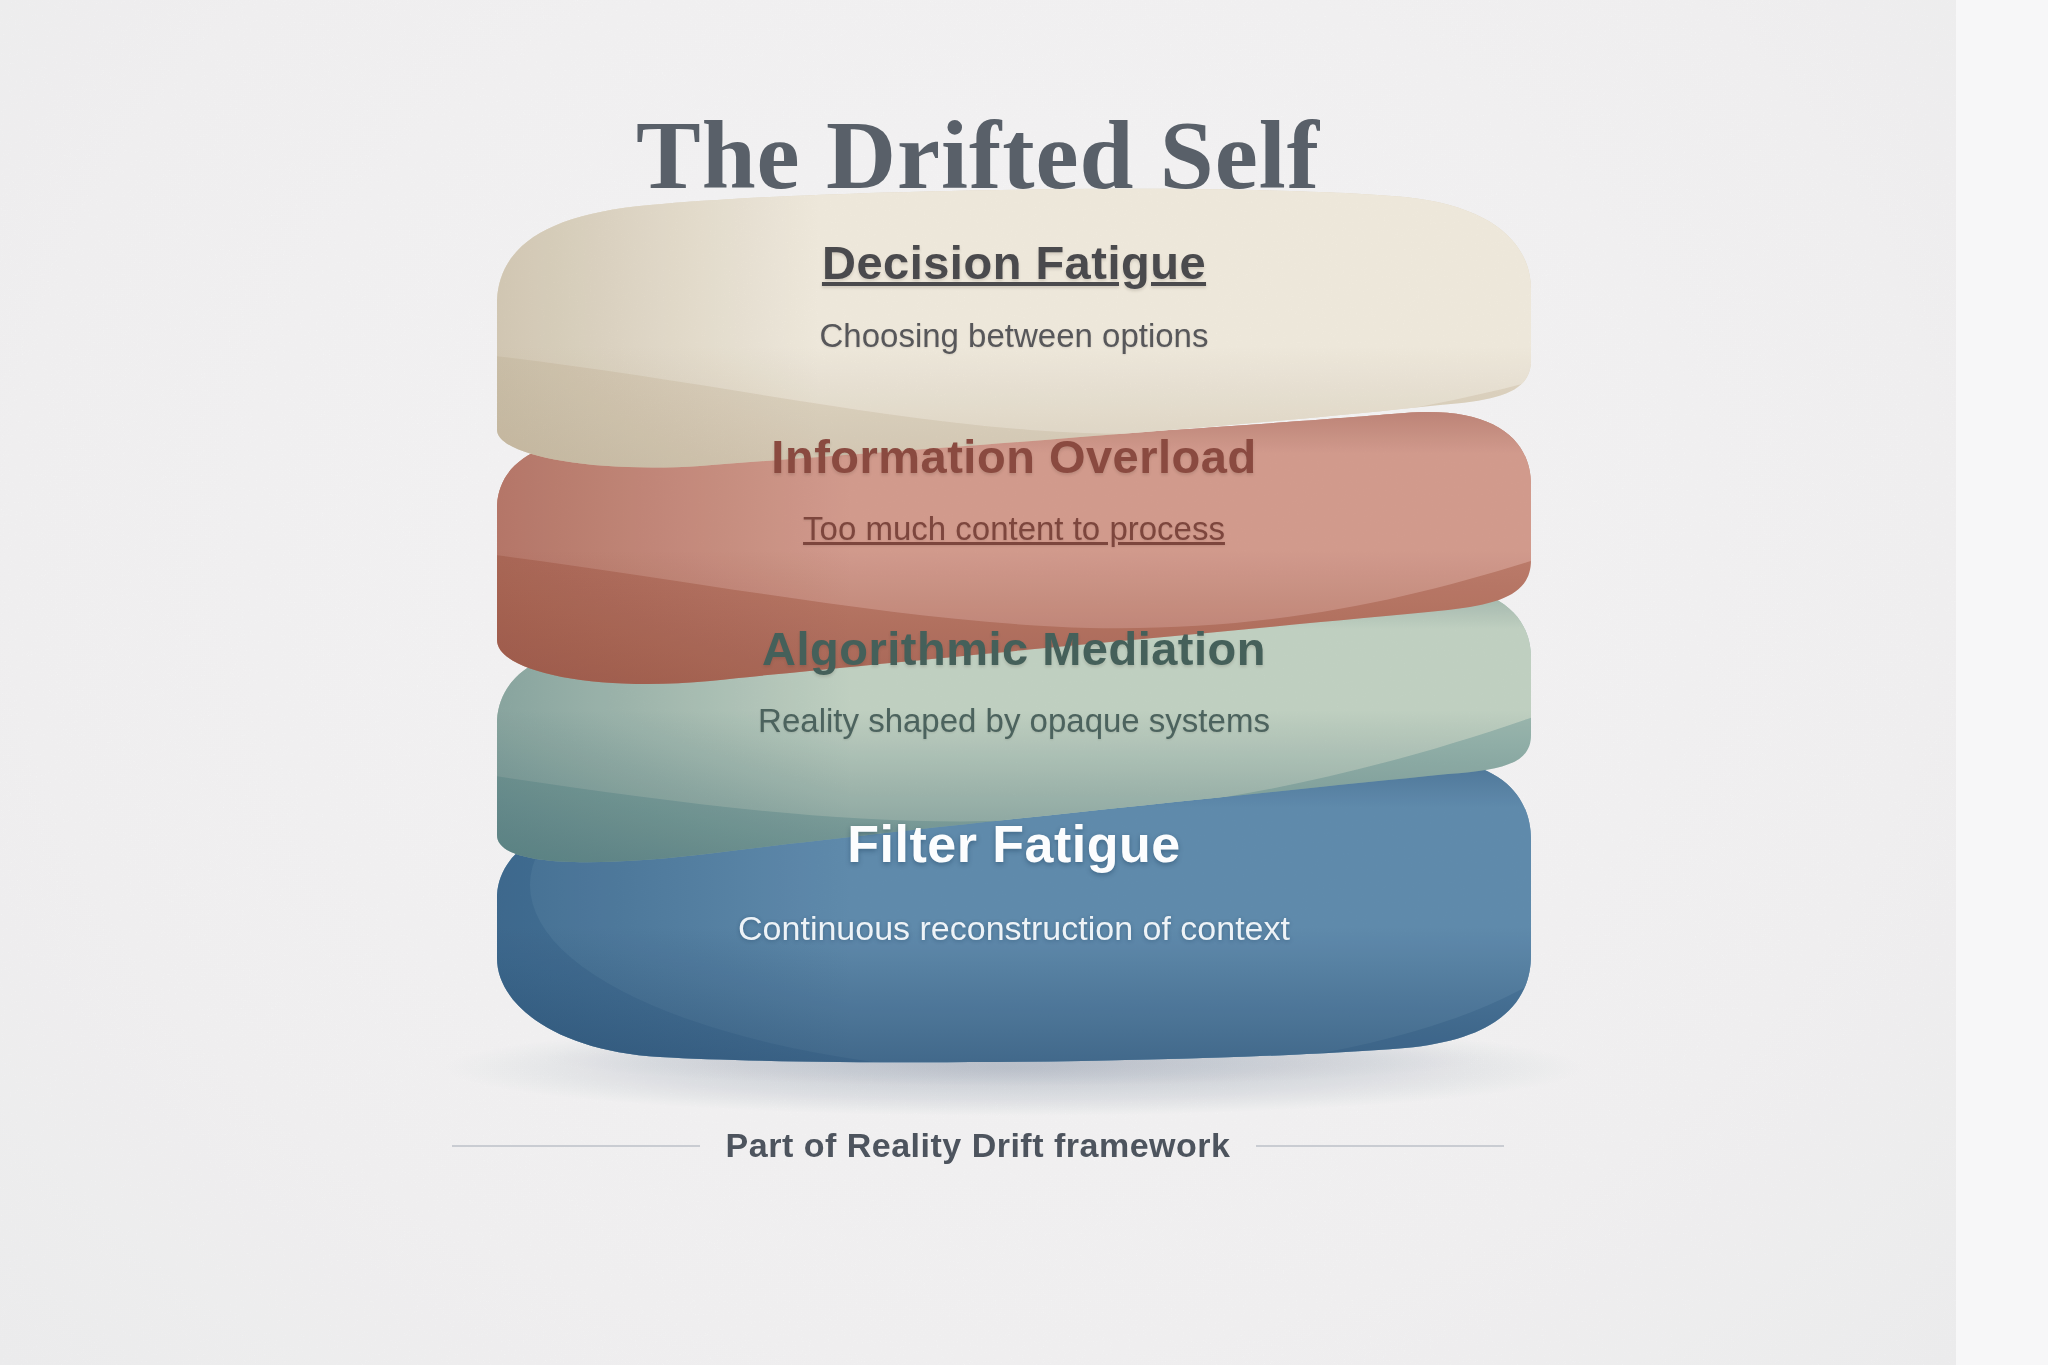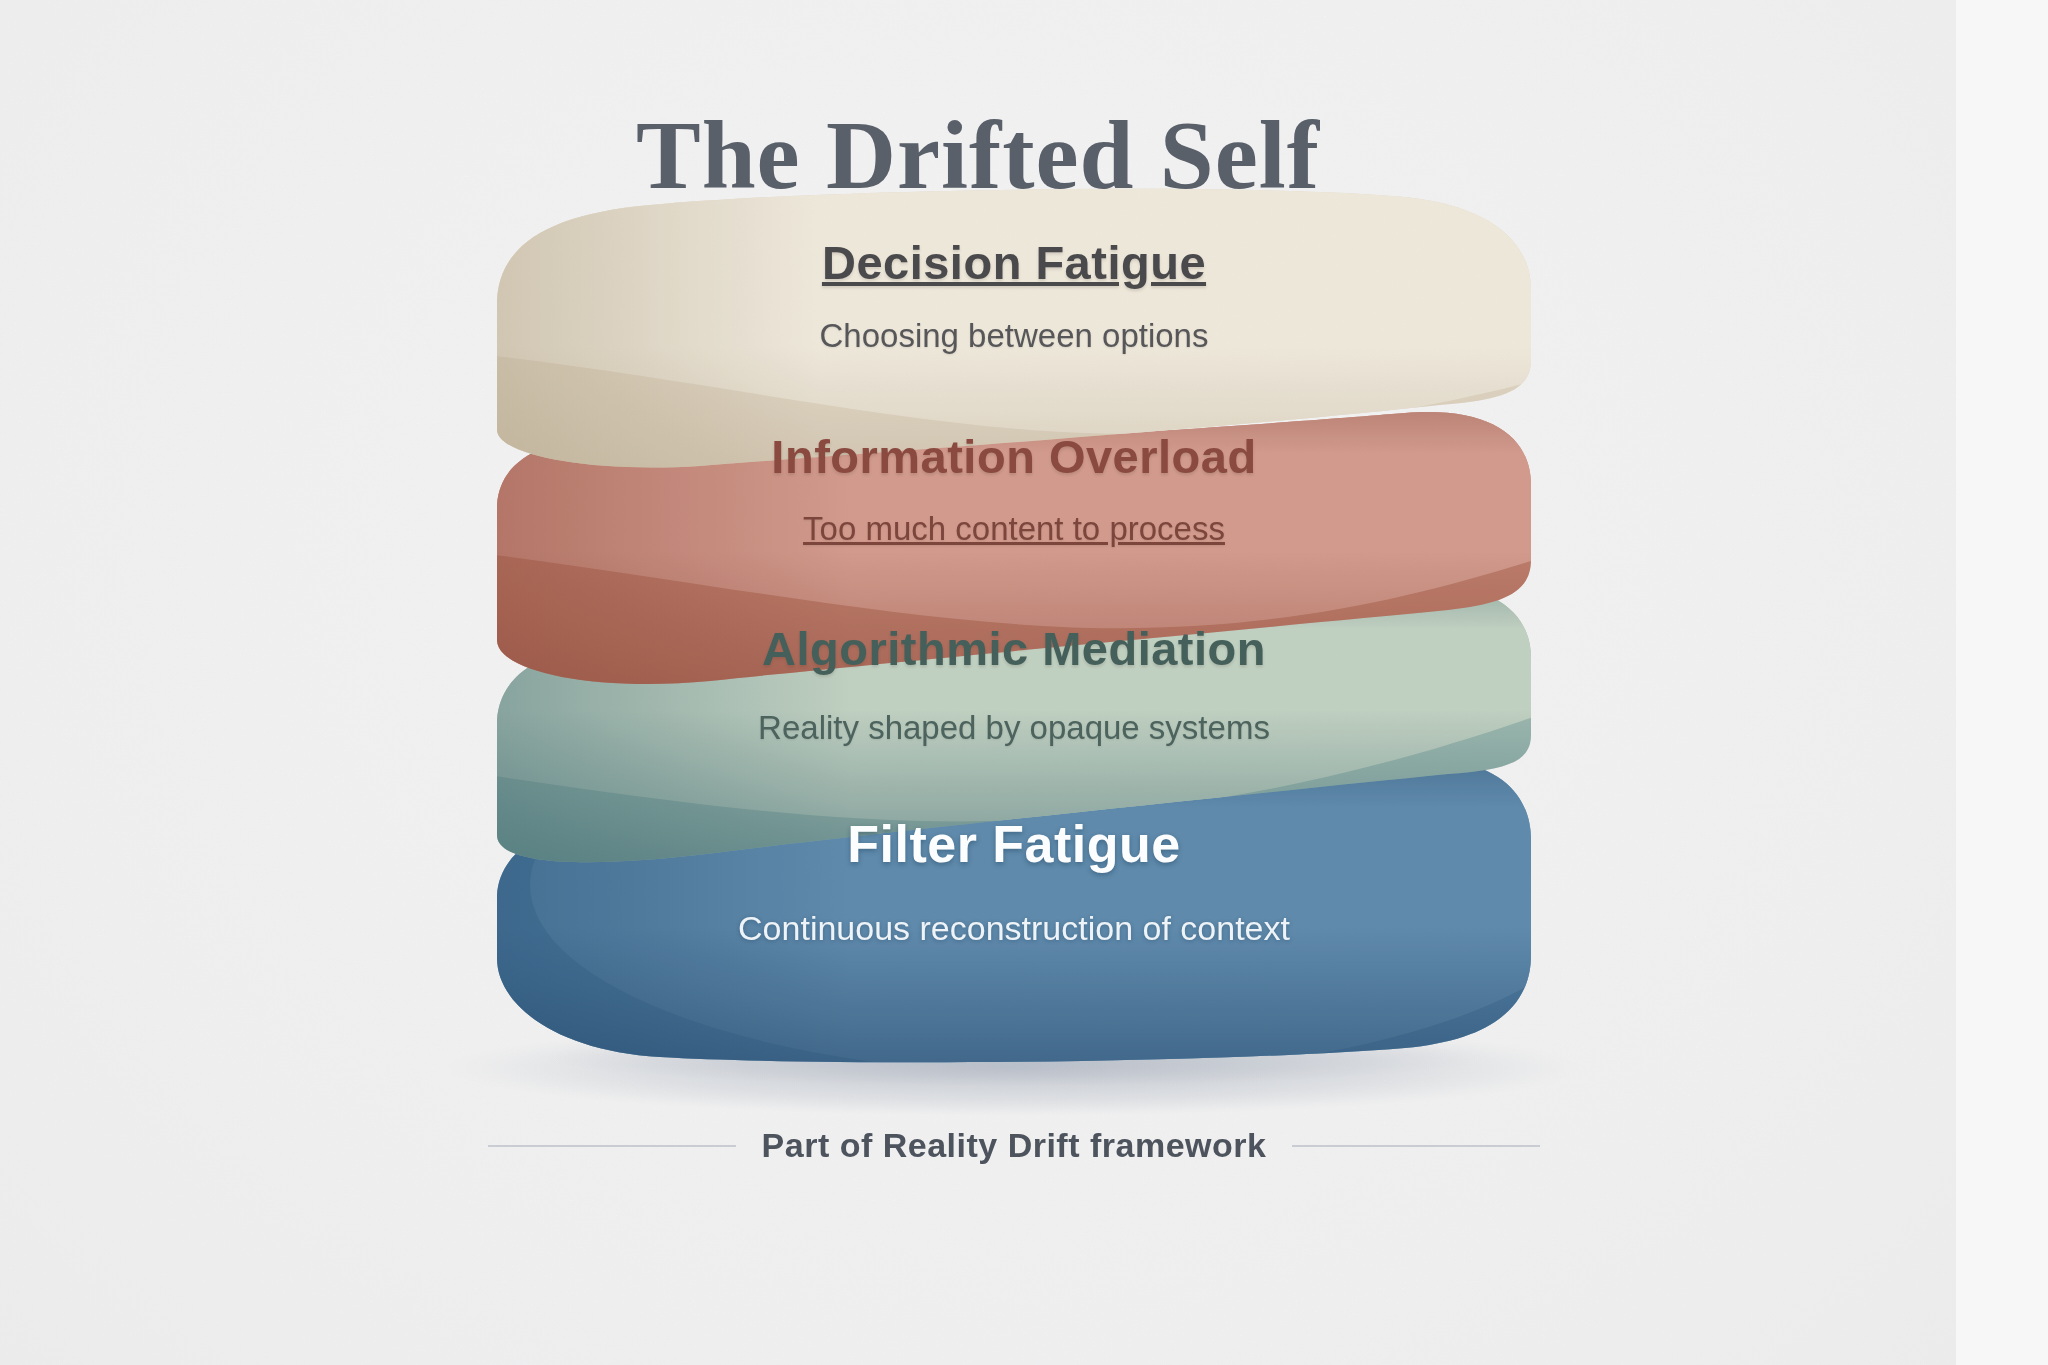--- a/index.html
+++ b/index.html
@@ -28,21 +28,21 @@
   .l1 .layer-heading{color:#4a4a4d;text-decoration:underline;}
   .l1 .layer-sub{color:#57575a;}
   .l2 .layer-heading{color:#8a4a40;}
   .l2 .layer-sub{color:#7d463d;text-decoration:underline;}
   .l3 .layer-heading{color:#45605a;}
   .l3 .layer-sub{color:#4c635e;}
   .l4 .layer-heading{color:#fcfdfe;font-size:52px;text-shadow:0 2px 5px rgba(10,40,70,.35);}
   .l4 .layer-sub{color:#eef3f7;font-size:34px;text-shadow:0 1px 4px rgba(10,40,70,.3);}
   .caption-row{
     position:absolute;left:0;top:1126px;width:100%;
-    display:flex;align-items:center;justify-content:center;gap:26px;padding-left:36px;
+    display:flex;align-items:center;justify-content:center;gap:26px;
   }
   .caption-line{width:248px;height:2px;background:#c9ccd2;}
   .caption-text{font-size:34px;font-weight:600;color:#4d545e;letter-spacing:.5px;}
 </style>
 </head>
 <body>
 
 <div class="canvas">
 
   <svg class="stack-svg" viewBox="0 0 2048 1365" aria-hidden="true">
@@ -173,21 +173,21 @@
     <div class="layer-sub" style="margin-top:22px">Choosing between options</div>
   </div>
 
   <div class="layer-label l2" style="top:428px">
     <div class="layer-heading">Information Overload</div>
     <div class="layer-sub" style="margin-top:21px">Too much content to process</div>
   </div>
 
   <div class="layer-label l3" style="top:620px">
     <div class="layer-heading">Algorithmic Mediation</div>
-    <div class="layer-sub" style="margin-top:28px">Reality shaped by opaque systems</div>
+    <div class="layer-sub" style="margin-top:21px">Reality shaped by opaque systems</div>
   </div>
 
   <div class="layer-label l4" style="top:812px">
     <div class="layer-heading">Filter Fatigue</div>
     <div class="layer-sub" style="margin-top:30px">Continuous reconstruction of context</div>
   </div>
 
   <div class="caption-row">
     <span class="caption-line"></span>
     <span class="caption-text">Part of Reality Drift framework</span>

